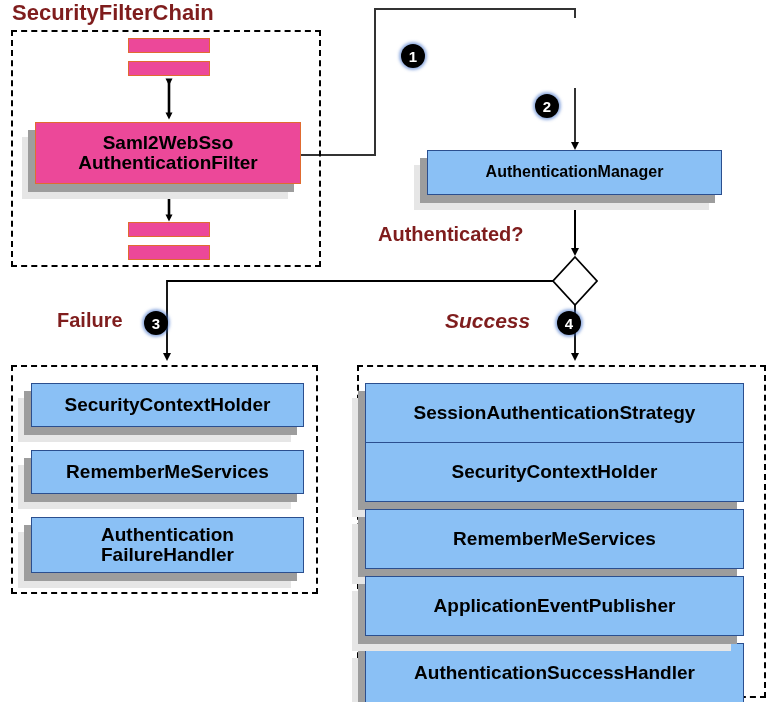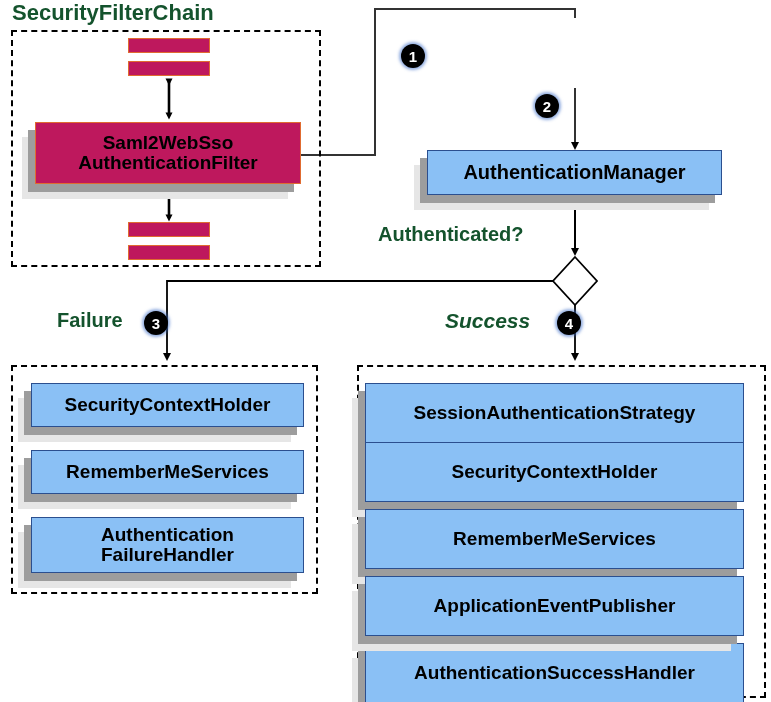--- a/index.html
+++ b/index.html
@@ -1,50 +1,50 @@
 <!DOCTYPE html>
 <html><head>
 <meta charset="utf-8">
 <style>
   html,body{margin:0;padding:0;background:#ffffff;}
   body{font-family:"Liberation Sans",sans-serif;}
   #stage{position:relative;width:771px;height:702px;background:#ffffff;overflow:hidden;}
 
-  .lbl{position:absolute;font-weight:bold;color:#14532d;white-space:nowrap;line-height:1;}
+  .lbl{position:absolute;font-weight:bold;color:#7f1d1d;white-space:nowrap;line-height:1;}
   #chain-title{left:12px;top:2px;font-size:22px;}
   #auth-q{left:378px;top:224px;font-size:20px;}
   #failure-lbl{left:57px;top:310px;font-size:20px;}
   #success-lbl{left:445px;top:310px;font-size:21px;font-style:italic;}
 
   
   .dashed{position:absolute;border:2.5px dashed #000;box-sizing:border-box;background:transparent;}
   #chain-box{left:11px;top:30px;width:310px;height:237px;}
   #failure-box{left:11px;top:365px;width:307px;height:229px;}
   #success-box{left:357px;top:365px;width:409px;height:333px;}
 
   
   .node{position:absolute;box-sizing:border-box;display:flex;align-items:center;
         justify-content:center;text-align:center;font-weight:bold;color:#000;
         line-height:1.05;white-space:pre-line;}
   .blue{background:#8ac0f5;border:1.5px solid #2b4f8f;
         box-shadow:-7px 8px 0 0 #9d9d9d, -13px 15px 0 0 #e6e6e6;}
   .blue.round{border-radius:12px;border:2px solid #5a7fc4;
         box-shadow:-8px 9px 0 0 #b3b3b3;}
-  .orange{background:#be185d;border:1px solid #e06b30;}
+  .orange{background:#ec4899;border:1px solid #e06b30;}
   .orange.big{box-shadow:-7px 8px 0 0 #9d9d9d, -13px 15px 0 0 #e6e6e6;}
 
   
   #bar1{left:128px;top:38px;width:82px;height:15px;}
   #bar2{left:128px;top:61px;width:82px;height:15px;}
   #bar3{left:128px;top:222px;width:82px;height:15px;}
   #bar4{left:128px;top:245px;width:82px;height:15px;}
   #filter-node{left:35px;top:122px;width:266px;height:62px;font-size:19px;}
 
   #token-node{left:445px;top:20px;width:260px;height:68px;font-size:20px;}
-  #authmgr-node{left:427px;top:150px;width:295px;height:45px;font-size:20px;}
+  #authmgr-node{left:427px;top:150px;width:295px;height:45px;font-size:16px;}
 
   .fail-item{left:31px;width:273px;height:44px;font-size:19px;}
   #f1{top:383px;}
   #f2{top:450px;}
   #f3{top:517px;height:56px;}
 
   .succ-item{left:365px;width:379px;height:60px;font-size:19px;}
   #s1{top:383px;}
   #s2{top:442px;}
   #s3{top:509px;}

